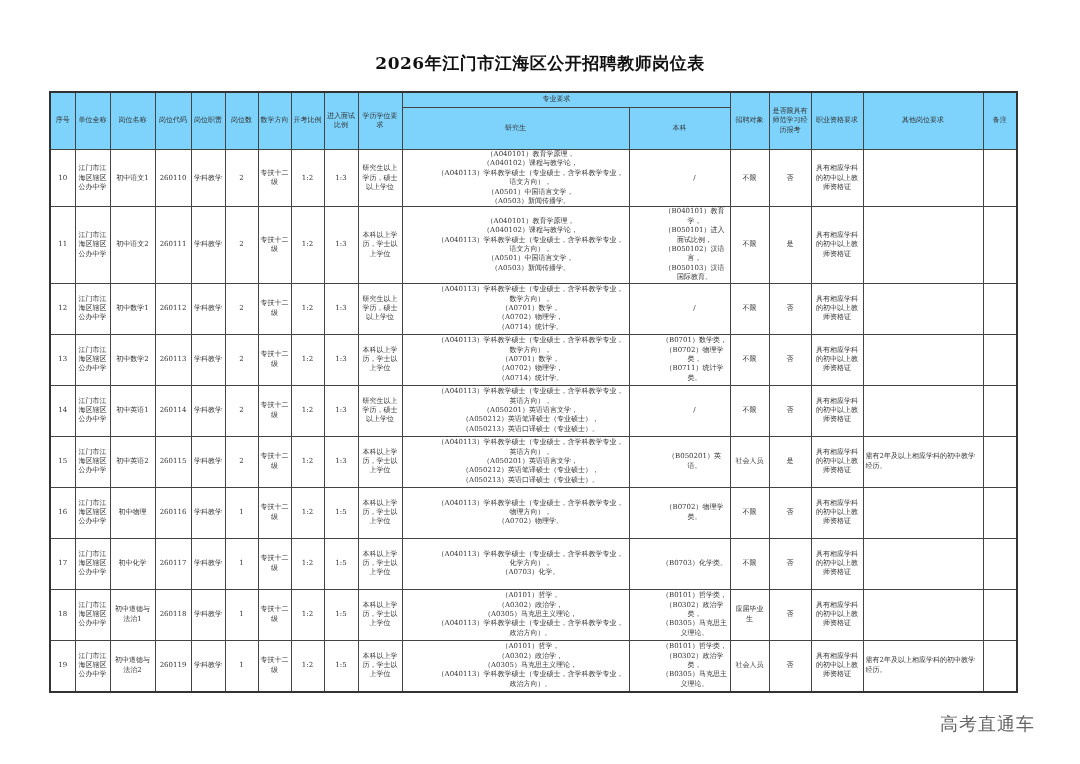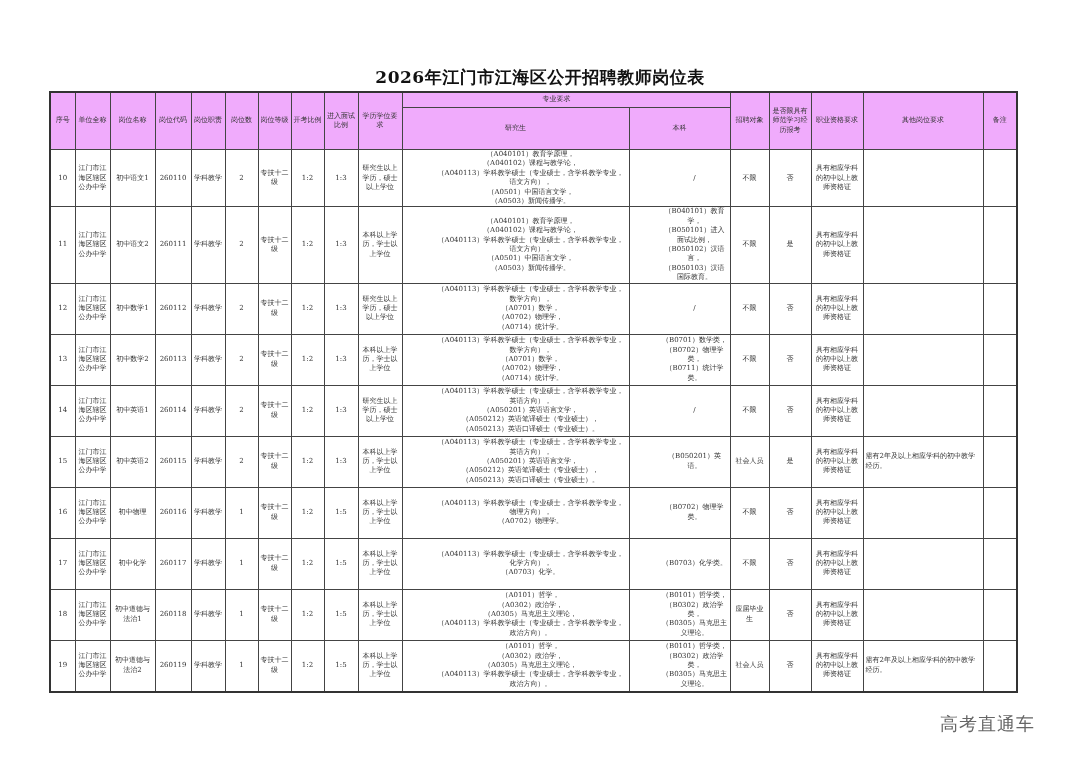--- a/index.html
+++ b/index.html
@@ -1,26 +1,26 @@
 <!DOCTYPE html>
 <html><head>
 <meta charset="utf-8">
 <style>
   html, body { margin: 0; padding: 0; background: #ffffff; }
   body { width: 1080px; height: 764px; position: relative; overflow: hidden;
          font-family: "DejaVu Serif", "Liberation Serif", serif; color: #222; }
-  .title { position: absolute; top: 66px; left: 0; width: 1080px; text-align: center;
+  .title { position: absolute; top: 52px; left: 0; width: 1080px; text-align: center;
            font-size: 17px; font-weight: bold; color: #111; letter-spacing: 0.5px; }
   table.main { position: absolute; top: 91px; left: 49px; width: 969px;
                border-collapse: collapse; table-layout: fixed; }
   table.main td, table.main th { border: 1px solid #444; font-size: 7px; line-height: 9.4px;
                text-align: center; vertical-align: middle; padding: 0 2px; font-weight: normal;
                color: #333; overflow: hidden; }
   table.main { border: 2px solid #333; }
-  th { background: #f0abfc; }
+  th { background: #7dd3fc; }
   tr.hdr1 th { height: 14px; }
   tr.hdr2 th { height: 41px; }
   tr.row td { height: 50px; }
   td.major { text-align: left; padding-left: 3px; font-size: 6.6px; line-height: 7.6px; }
   td.seq { font-size: 7.5px; }
   .watermark { position: absolute; left: 940px; top: 712px; font-size: 18px; color: #666;
                font-family: "DejaVu Sans", sans-serif; letter-spacing: 1px; text-align: right; }
   .line { display: block; white-space: normal; padding-left: 30px; }
 </style>
 </head>
@@ -49,21 +49,21 @@
     <col style="width:34px">
   </colgroup>
   <thead>
     <tr class="hdr1">
       <th rowspan="2">序号</th>
       <th rowspan="2">单位全称</th>
       <th rowspan="2">岗位名称</th>
       <th rowspan="2">岗位代码</th>
       <th rowspan="2">岗位职责</th>
       <th rowspan="2">岗位数</th>
-      <th rowspan="2">岗位等级</th>
+      <th rowspan="2">数学方向</th>
       <th rowspan="2">开考比例</th>
       <th rowspan="2">进入面试比例</th>
       <th rowspan="2">学历学位要求</th>
       <th colspan="2" style="text-align:left;padding-left:140px;">专业要求</th>
       <th rowspan="2">招聘对象</th>
       <th rowspan="2">是否限具有师范学习经历报考</th>
       <th rowspan="2">职业资格要求</th>
       <th rowspan="2">其他岗位要求</th>
       <th rowspan="2">备注</th>
     </tr>

